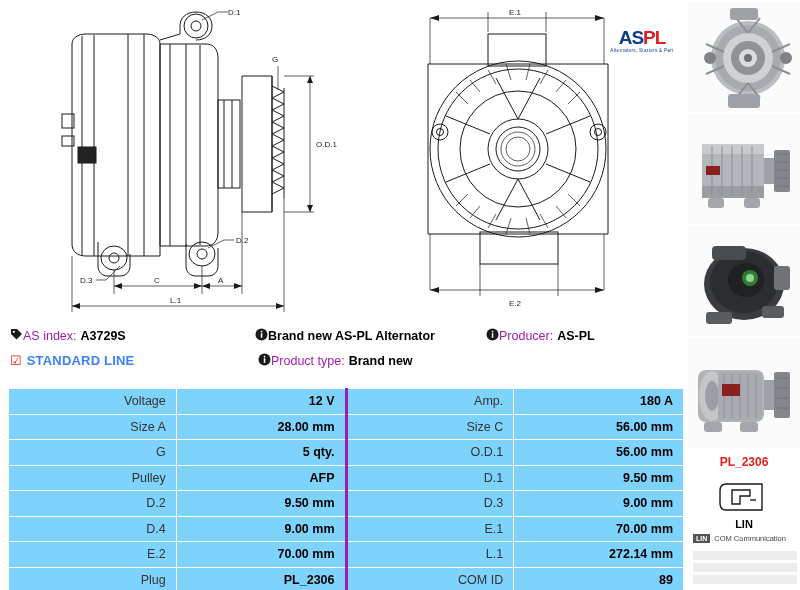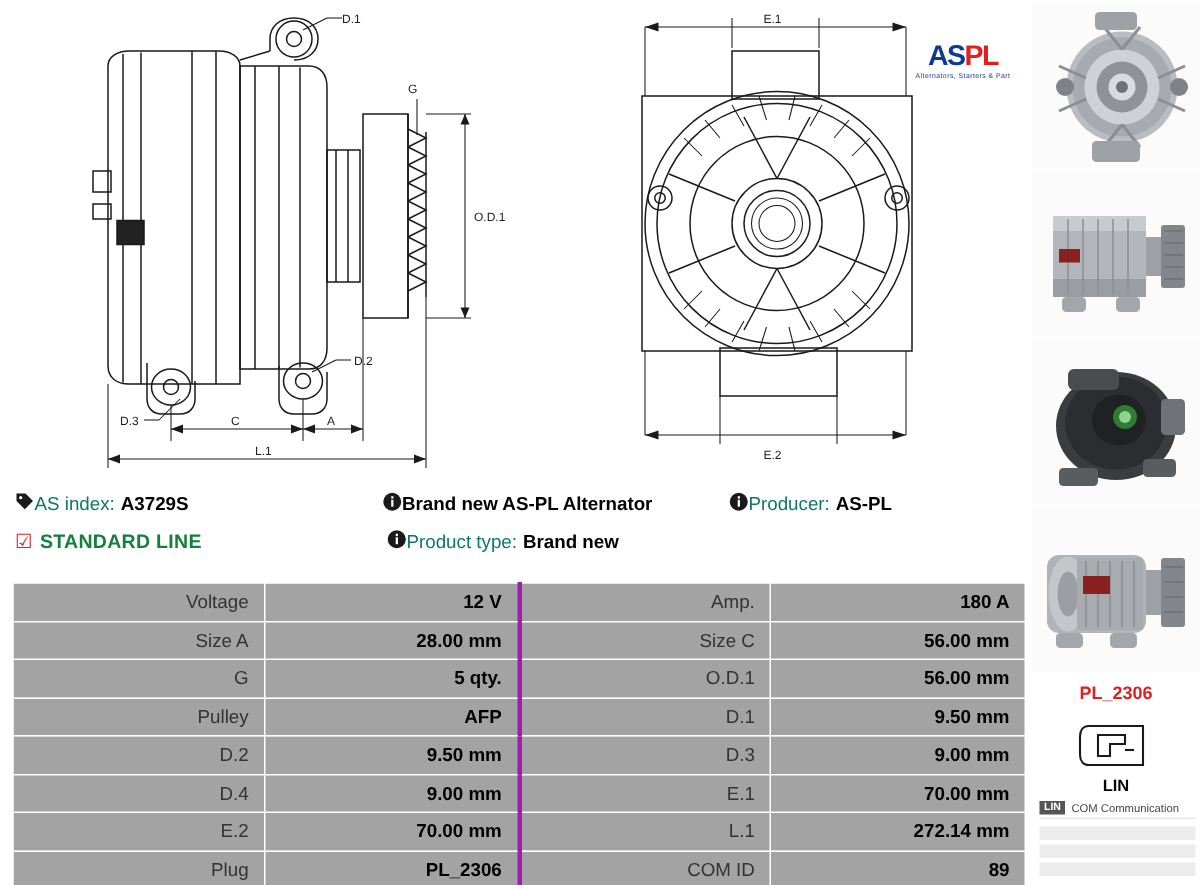--- a/index.html
+++ b/index.html
@@ -23,31 +23,31 @@
   #draw-front { left: 370px; top: 4px; width: 310px; height: 310px; }
   .draw-box svg { display: block; }
 
   
   .info {
     position: absolute; left: 0; top: 320px;
     width: 690px; height: 62px;
     font-size: 12.5px;
   }
   .info-row { position: absolute; display: flex; align-items: center; }
-  .info-label { color: #0f766e; }
+  .info-label { color: #a21caf; }
   .info-value { font-weight: bold; color: #000; margin-left: 4px; }
 
   #as-index-row { left: 10px; top: 8px; }
   #brand-row { left: 255px; top: 8px; }
   #producer-row { left: 486px; top: 8px; }
   #standard-row { left: 10px; top: 33px; }
   #product-type-row { left: 258px; top: 33px; align-items: center; }
 
   .standard-line {
-    color: #15803d; font-weight: bold; font-size: 13px; letter-spacing: .2px;
+    color: #3b82f6; font-weight: bold; font-size: 13px; letter-spacing: .2px;
   }
   .check-ico { color: #e02020; font-size: 13px; margin-right: 5px; }
 
   
   .as-logo {
     position: absolute; left: 600px; top: 28px;
     width: 84px; height: 30px; text-align: center;
   }
   .as-logo .mark {
     font-weight: bold; font-size: 19px; color: #0a3d8f; line-height: 19px;
@@ -62,21 +62,21 @@
   .spec {
     position: absolute; left: 8px; top: 388px;
     width: 676px;
     border-collapse: collapse;
     font-size: 12.5px;
   }
   .spec td {
     height: 25.5px;
     padding: 0 10px;
     border: 1px solid #ffffff;
-    background: #a3a3a3;
+    background: #7dd3fc;
   }
   .spec td.k { text-align: right; color: #333; width: 168px; }
   .spec td.v { text-align: right; font-weight: bold; color: #000; width: 170px; }
   .spec tr td:nth-child(2) { border-right: 3px solid #a21caf; }
 
   
   .rail {
     position: absolute; right: 0; top: 0;
     width: 112px; height: 590px;
     background: #ffffff;
@@ -99,21 +99,21 @@
   #plug-draw {
     position: absolute; left: 0; top: 476px; width: 112px; height: 44px;
   }
   .plug-label {
     position: absolute; left: 0; top: 518px; width: 112px;
     text-align: center; font-weight: bold; font-size: 11px; color: #000;
   }
   .lin-row {
     position: absolute; left: 5px; top: 534px; width: 104px;
     font-size: 7.5px; color: #444; display: flex; align-items: center;
-    border-bottom: 1px solid #e6e6e6; padding-bottom: 2px;
+    border-bottom: 1px solid #e6e6e6; padding-bottom: 16px;
   }
   .lin-row .tag {
     display: inline-block; background: #555; color: #fff;
     font-weight: bold; padding: 1px 3px; margin-right: 4px; font-size: 7px;
   }
   .rail-bar {
     position: absolute; left: 5px; width: 104px; height: 9px; background: #ececec;
   }
   #rail-bar-1 { top: 551px; }
   #rail-bar-2 { top: 563px; }

